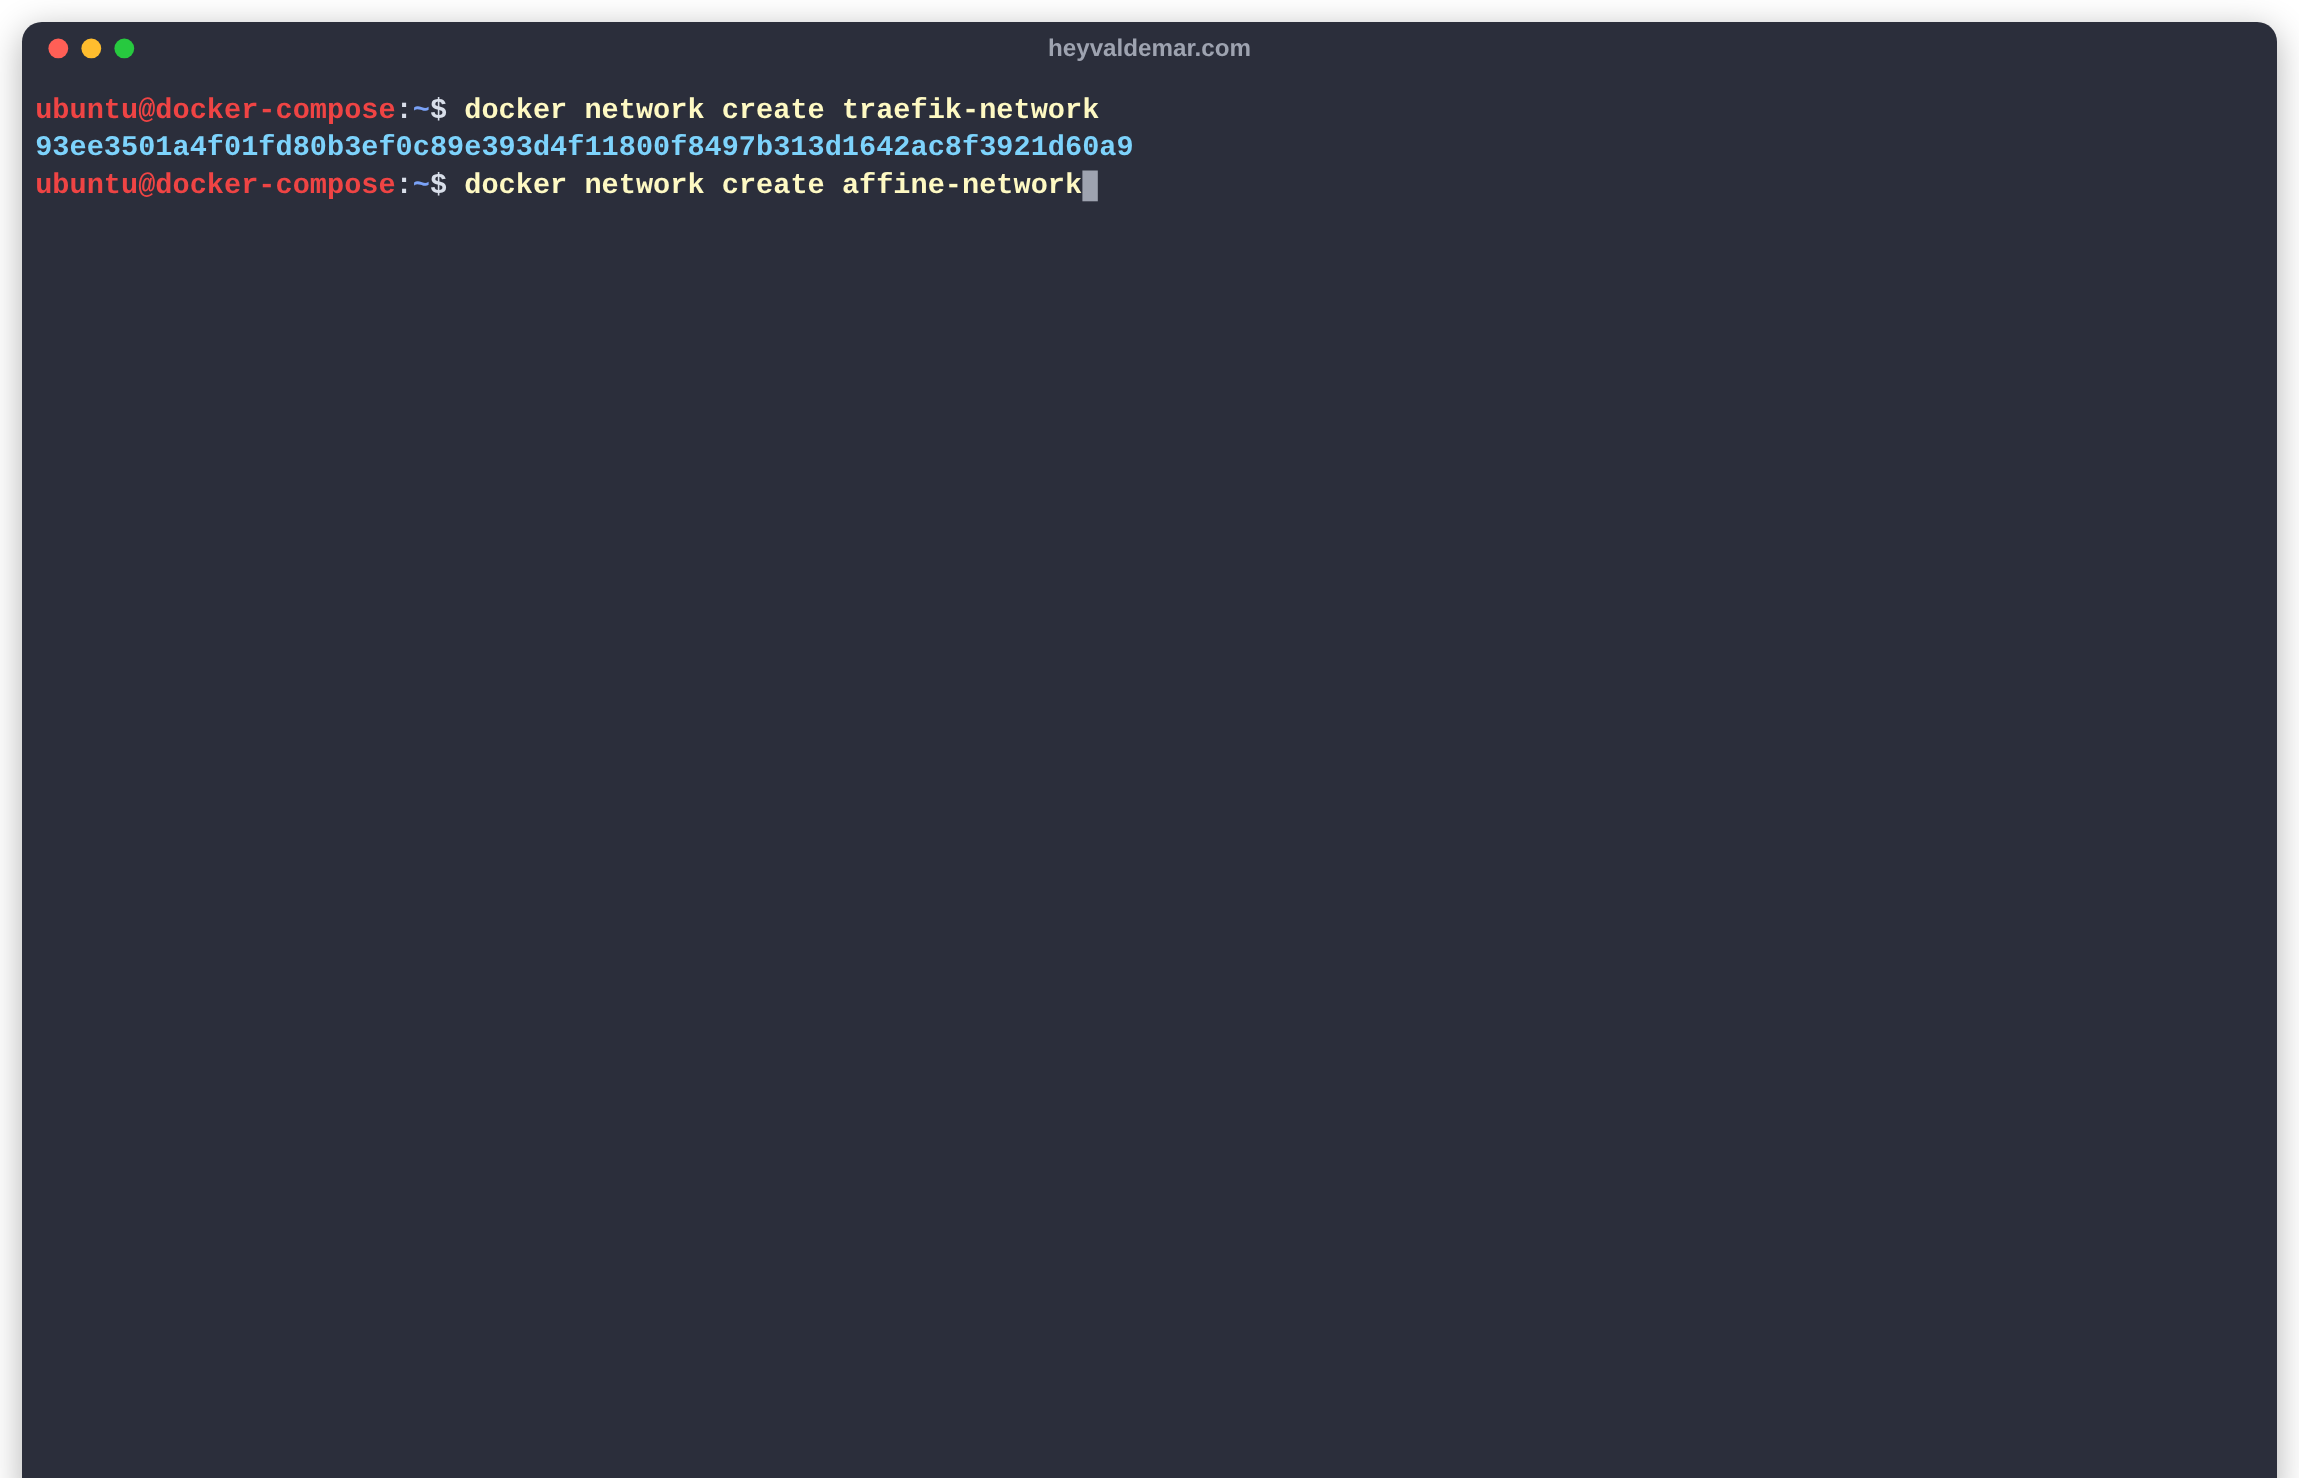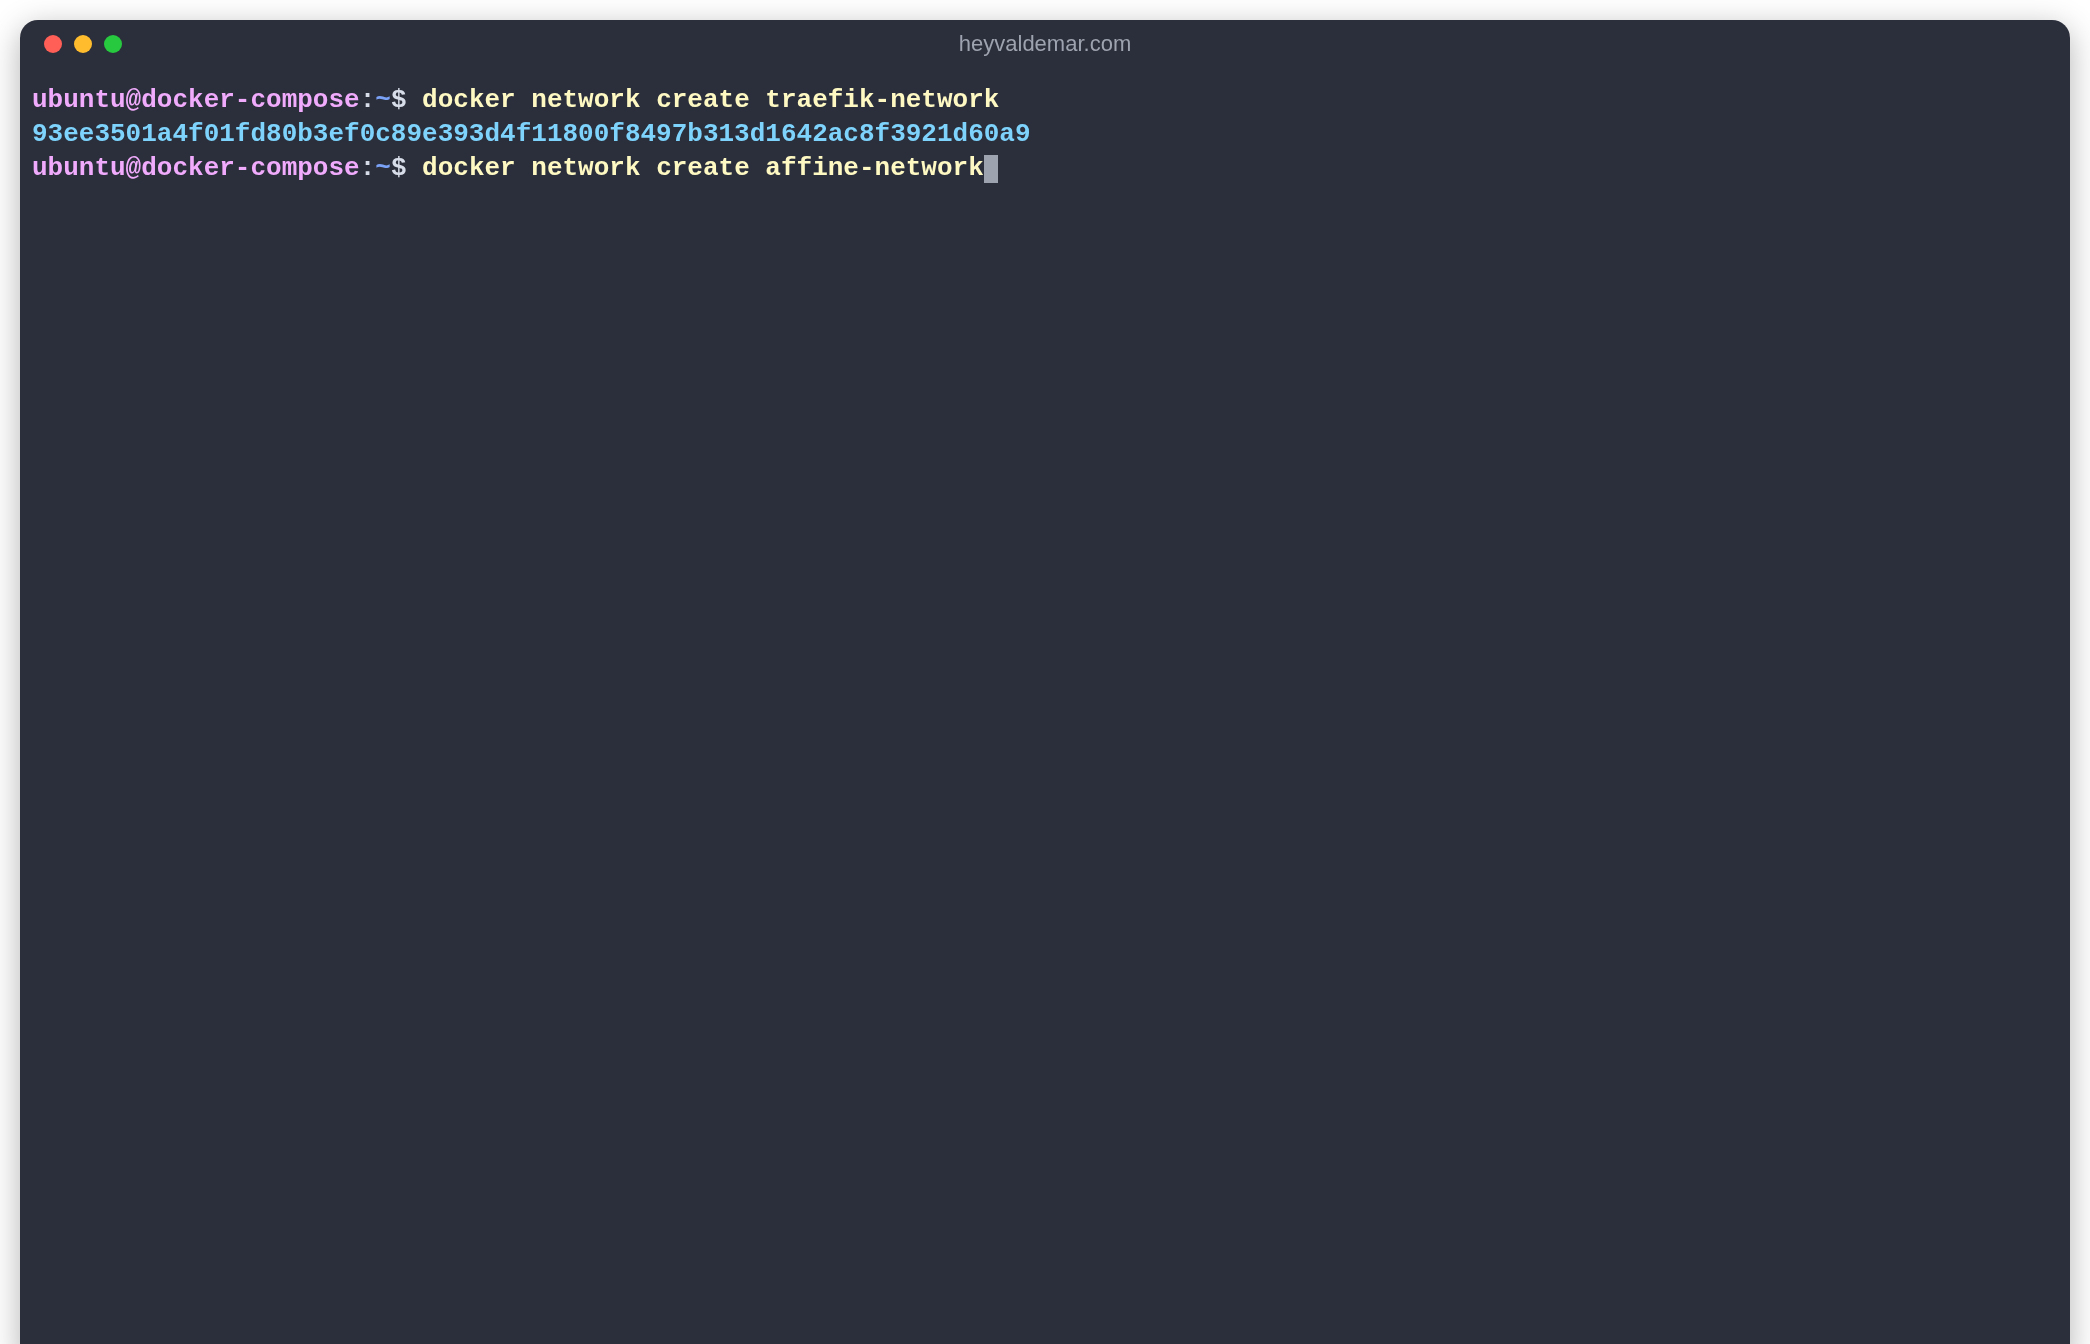--- a/index.html
+++ b/index.html
@@ -47,35 +47,35 @@
     .traffic-light.red { background: #ff5f56; }
     .traffic-light.yellow { background: #ffbd2e; }
     .traffic-light.green { background: #27c93f; }
     .title {
       position: absolute;
       left: 50%;
       transform: translateX(-50%);
       color: #9ea3b0;
       font-family: -apple-system, BlinkMacSystemFont, "Segoe UI", sans-serif;
       font-size: 22px;
-      font-weight: 400;
+      font-weight: 700;
     }
     .terminal-body {
       flex: 1;
       padding: 16px 12px;
       font-family: "SF Mono", Menlo, Monaco, Consolas, "Courier New", monospace;
       font-size: 26px;
       font-weight: 700;
       line-height: 1.3;
       color: #d8dee9;
       overflow: hidden;
       white-space: pre-wrap;
       word-break: break-all;
     }
-    .prompt-user { color: #f0abfc; }
+    .prompt-user { color: #ef4444; }
     .prompt-colon { color: #d8dee9; }
     .prompt-path { color: #7aa2f7; }
     .prompt-dollar { color: #d8dee9; }
     .cmd { color: #fef9c3; }
     .output { color: #7dd3fc; }
     .cursor {
       display: inline-block;
       width: 14px;
       height: 28px;
       background: #9ea3b0;

